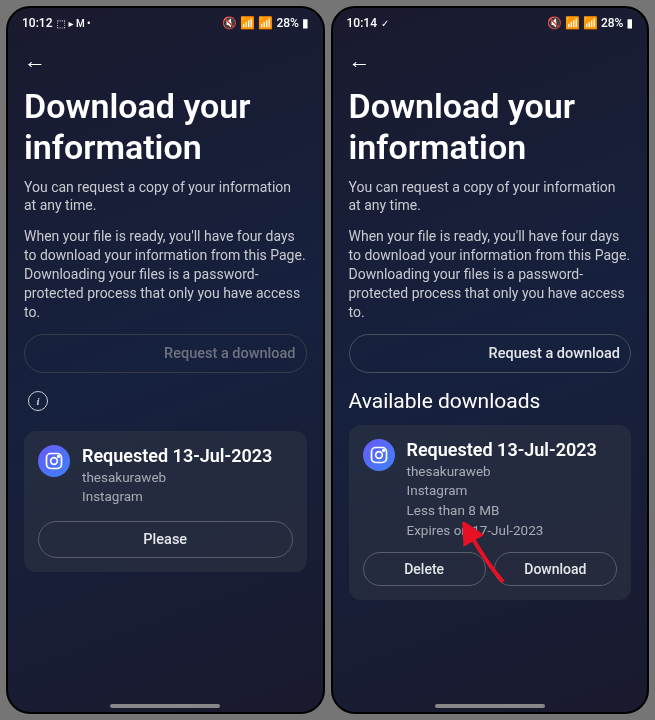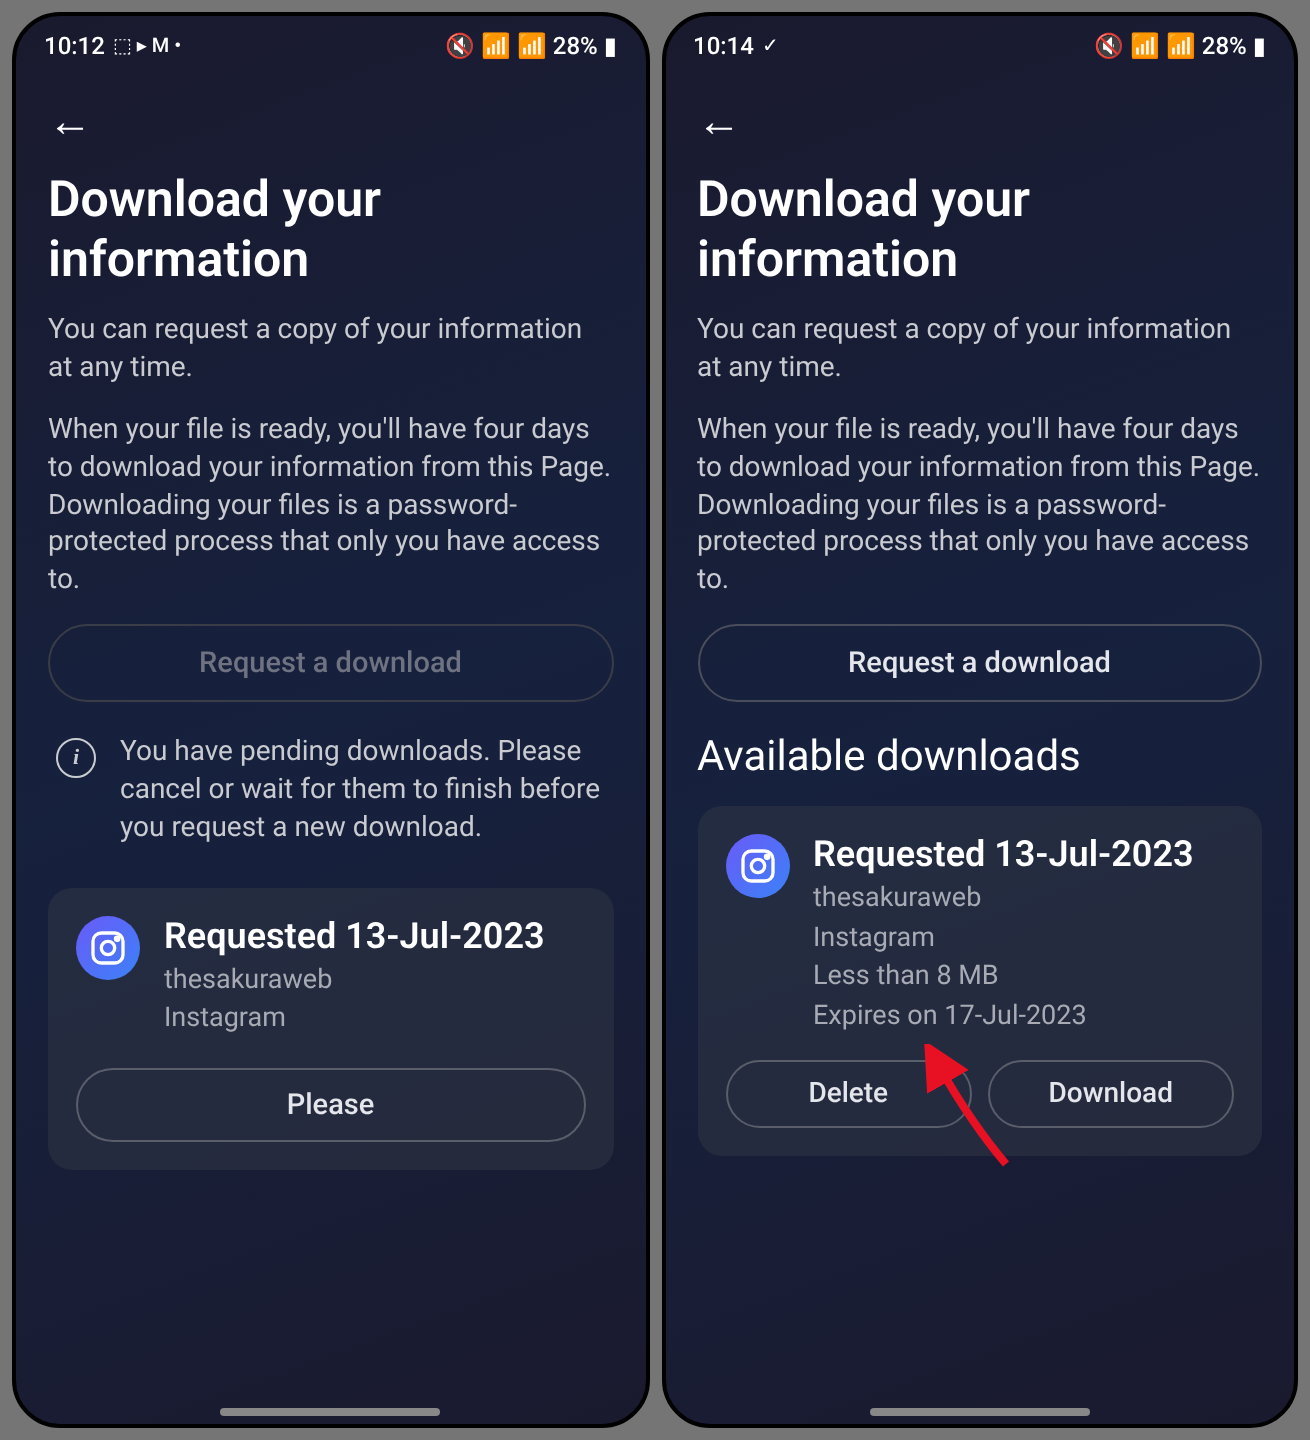--- a/index.html
+++ b/index.html
@@ -35,42 +35,42 @@
     .status-right { display: flex; align-items: center; gap: 3px; }
     .status-icons { display: flex; gap: 2px; font-size: 10px; }
     .content { padding: 14px 16px; }
     .back-arrow {
       color: #fff;
       font-size: 22px;
       margin-bottom: 12px;
       display: block;
     }
     .page-title {
-      font-size: 25px;
+      font-size: 34px;
       font-weight: 600;
       color: #fff;
       line-height: 1.2;
       margin-bottom: 10px;
     }
     .body-text {
       font-size: 14px;
       color: #c9cbd0;
       line-height: 1.35;
       margin-bottom: 12px;
     }
     .pill-button {
       width: 100%;
       padding: 10px;
       border-radius: 999px;
       background: transparent;
       border: 1px solid #4a4d5a;
       color: #e4e6eb;
       font-size: 14.5px;
       font-weight: 500;
-      text-align: center;
+      text-align: right;
       margin-bottom: 16px;
     }
     .pill-button.disabled {
       color: #6f7280;
       border-color: #3a3d48;
     }
     .info-row {
       display: flex;
       gap: 12px;
       align-items: flex-start;
@@ -200,21 +200,20 @@
     </div>
   </div>
   <div class="content">
     <span class="back-arrow">←</span>
     <h1 class="page-title">Download your information</h1>
     <p class="body-text">You can request a copy of your information at any time.</p>
     <p class="body-text">When your file is ready, you'll have four days to download your information from this Page. Downloading your files is a password-protected process that only you have access to.</p>
     <div class="pill-button disabled">Request a download</div>
     <div class="info-row">
       <div class="info-icon">i</div>
-      <div class="info-text">You have pending downloads. Please cancel or wait for them to finish before you request a new download.</div>
     </div>
     <div class="download-card">
       <div class="download-header">
         <div class="ig-icon">
           <svg viewBox="0 0 24 24" fill="none" stroke="#fff" stroke-width="2">
               <rect x="3" y="3" width="18" height="18" rx="5"></rect>
               <circle cx="12" cy="12" r="4"></circle>
               <circle cx="17.5" cy="6.5" r="1" fill="#fff"></circle>
             </svg>
         </div>

